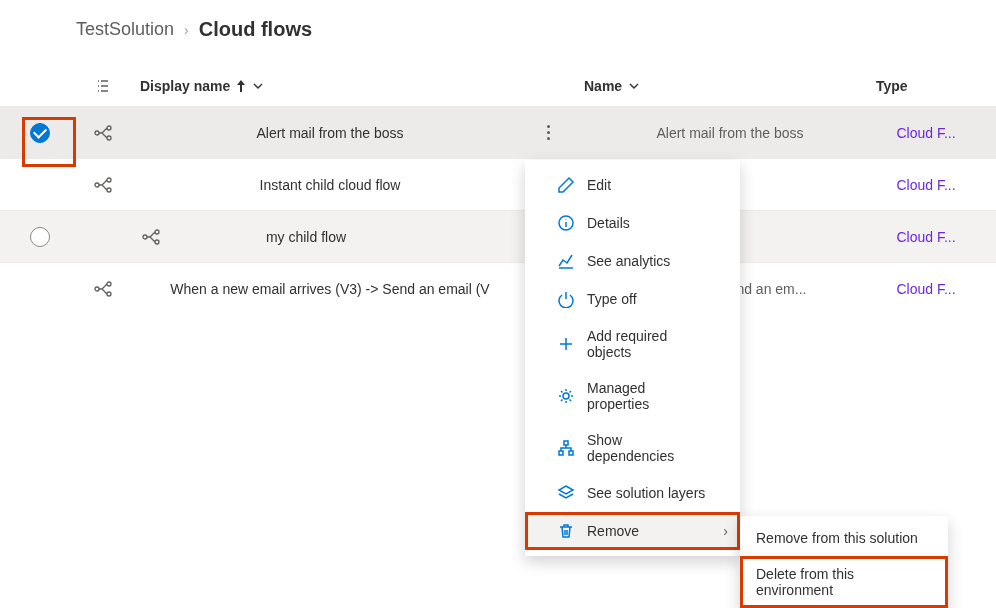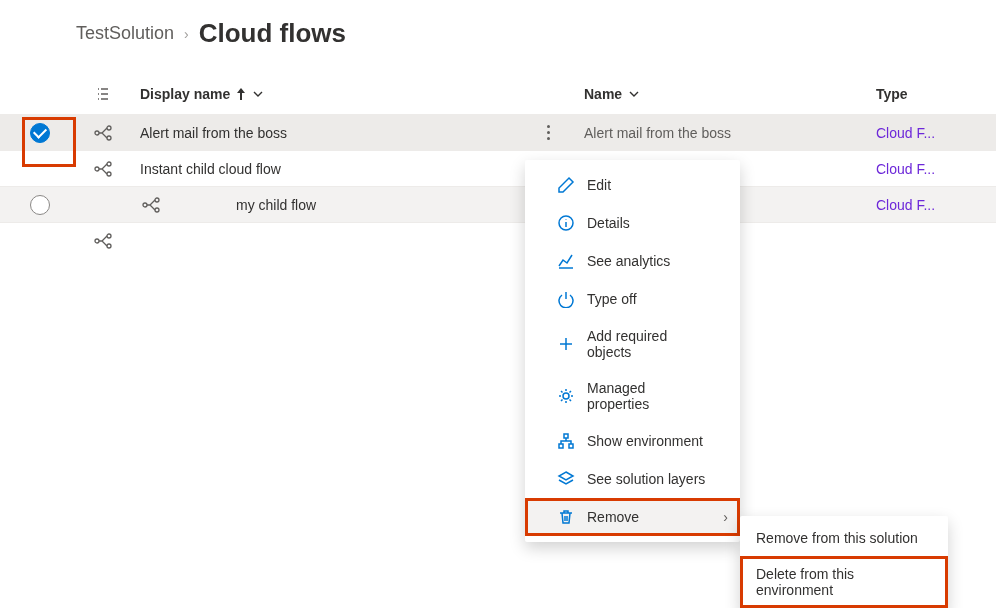--- a/index.html
+++ b/index.html
@@ -16,29 +16,29 @@
   }
   .breadcrumb {
     display: flex;
     align-items: center;
     gap: 10px;
     padding: 18px 30px 24px 40px;
     font-size: 18px;
     color: #605e5c;
     margin-left: 36px;
   }
-  .breadcrumb .current { font-weight: 600; color: #323130; font-size: 26px; }
+  .breadcrumb .current { font-weight: 600; color: #323130; font-size: 20px; }
   .chev { color: #a19f9d; font-size: 14px; }
 
-  .table { width: 100%; }
+  .table { width: 100%; text-align: center; }
   .row {
     display: grid;
     grid-template-columns: 80px 46px 1fr 56px 300px 100px;
     align-items: center;
-    height: 36px;
+    height: 52px;
     border-bottom: 1px solid #edebe9;
     padding-right: 20px;
   }
   .header-row {
     font-weight: 600;
     fill: #323130;
     border-bottom: 1px solid #edebe9;
     height: 42px;
   }
   .selected-row { background: #edebe9; }
@@ -211,20 +211,21 @@
   <div class="row" style="border-bottom:none">
     <div class="check-cell"></div>
     <div class="flowicon-cell">
       <svg width="18" height="18" viewBox="0 0 18 18" fill="none" stroke="currentColor" stroke-width="1.3">
           <circle cx="3" cy="9" r="2"></circle>
           <circle cx="15" cy="4" r="2"></circle>
           <circle cx="15" cy="14" r="2"></circle>
           <path d="M5 9h3M8 9l5-5M8 9l5 5"></path>
         </svg>
     </div>
+    <div class="cell display-cell">When a new email arrives (V3) -&gt; Send an email (V</div>
     <div class="kebab-cell"></div>
     <div class="cell name-cell">es (V3) -&gt; Send an em...</div>
     <div class="cell type-cell">Cloud F...</div>
   </div>
 </div>
 
 <div class="menu">
   <div class="menu-item">
     <svg width="18" height="18" viewBox="0 0 18 18" fill="none" stroke="currentColor" stroke-width="1.5">
         <path d="M12 2l4 4L6 16H2v-4z"></path>
@@ -265,21 +266,21 @@
       </svg>
     <span>Managed properties</span>
   </div>
   <div class="menu-item">
     <svg width="18" height="18" viewBox="0 0 18 18" fill="none" stroke="currentColor" stroke-width="1.5">
         <rect x="7" y="2" width="4" height="4"></rect>
         <rect x="2" y="12" width="4" height="4"></rect>
         <rect x="12" y="12" width="4" height="4"></rect>
         <path d="M9 6v3M9 9H4v3M9 9h5v3"></path>
       </svg>
-    <span>Show environment</span>
+    <span>Show dependencies</span>
   </div>
   <div class="menu-item">
     <svg width="18" height="18" viewBox="0 0 18 18" fill="none" stroke="currentColor" stroke-width="1.5">
         <path d="M9 2l7 4-7 4-7-4z"></path>
         <path d="M2 10l7 4 7-4"></path>
       </svg>
     <span>See solution layers</span>
   </div>
   <div class="menu-item hover red-outline">
     <svg width="18" height="18" viewBox="0 0 18 18" fill="none" stroke="currentColor" stroke-width="1.5">

